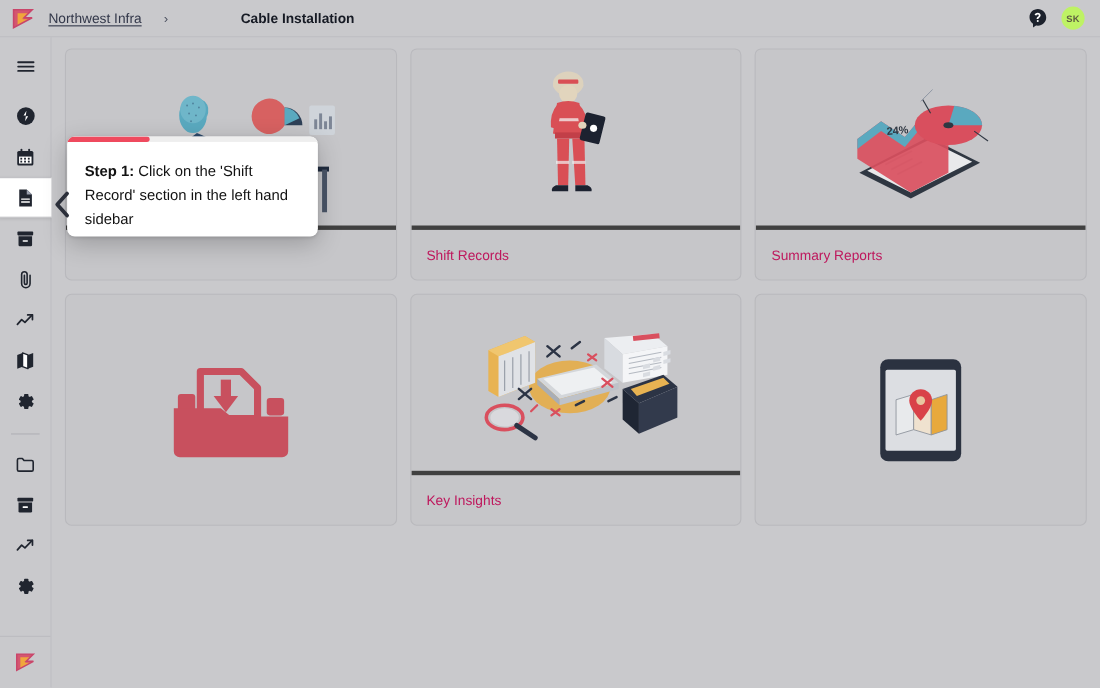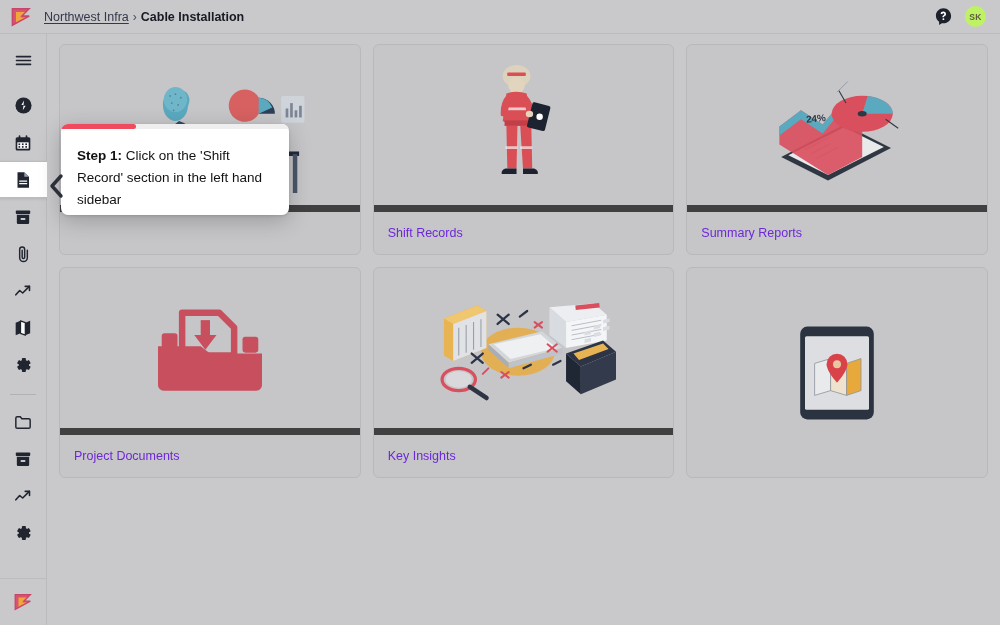--- a/index.html
+++ b/index.html
@@ -15,27 +15,27 @@
 
   
   .topbar {
     position: absolute; top: 0; left: 0; right: 0; height: 34px;
     background: #c9c9cc;
     display: flex; align-items: center;
     padding: 0 14px 0 10px;
     border-bottom: 1px solid #bcbcc0;
   }
   .brand-mark { width: 22px; height: 20px; flex: 0 0 auto; position: relative; margin-right: 12px; }
-  .breadcrumb { display: flex; align-items: center; gap: 4px; font-size: 12.5px; }
+  .breadcrumb { display: flex; align-items: center; gap: 20px; font-size: 12.5px; }
   .crumb-root {
     color: #33384a; text-decoration: underline; text-underline-offset: 2px;
     font-size: 12.5px; cursor: pointer;
   }
   .crumb-sep { color: #4a4f5e; font-size: 12px; }
-  .crumb-current { color: #161a24; font-weight: bold; font-size: 12.5px; }
+  .crumb-current { color: #161a24; font-weight: bold; font-size: 12.5px; margin-left: 46px; }
   .topbar-right { margin-left: auto; display: flex; align-items: center; gap: 12px; }
   .help-icon { width: 19px; height: 19px; cursor: pointer; }
   .avatar {
     width: 21px; height: 21px; border-radius: 50%;
     background: #bef264; color: #5f5d42;
     font-size: 8.5px; font-weight: bold; letter-spacing: .3px;
     display: flex; align-items: center; justify-content: center;
     cursor: pointer;
   }
 
@@ -88,24 +88,24 @@
     cursor: pointer;
     overflow: hidden;
   }
   .card-art {
     flex: 1 1 auto;
     display: flex; align-items: center; justify-content: center;
     position: relative;
   }
   .card-foot {
     height: 49px; flex: 0 0 49px;
-    border-top: 7px solid #404040;
+    border-top: 4px solid #404040;
     display: flex; align-items: center;
     padding: 0 14px;
-    font-size: 12.5px; color: #6d28d9;
+    font-size: 12.5px; color: #be185d;
   }
 
   
   .tooltip {
     position: absolute; left: 61px; top: 124px;
     width: 228px;
     background: #ffffff;
     border-radius: 7px;
     box-shadow: 0 6px 22px rgba(0,0,0,.22), 0 1px 3px rgba(0,0,0,.12);
     overflow: hidden;
@@ -408,21 +408,20 @@
             <path d="M40 22 h40 l16 16 v30 H40 Z" fill="none" stroke="#c8505e" stroke-width="7" stroke-linejoin="round"></path>
 
             <g fill="#c8505e">
               <rect x="60" y="30" width="10" height="18"></rect>
               <path d="M53 46 h24 l-12 16 Z"></path>
             </g>
 
             <path d="M14 58 h46 l10 8 h56 v34 a6 6 0 0 1 -6 6 H20 a6 6 0 0 1 -6 -6 Z" fill="#c8505e"></path>
           </svg>
         </div>
-        <div class="card-foot">Project Documents</div>
       </div>
 
       <div class="card">
         <div class="card-art">
           <svg viewBox="0 0 200 140" width="185" height="130">
 
             <ellipse cx="94" cy="74" rx="40" ry="26" fill="#e8a93c" opacity=".82"></ellipse>
 
             <g>
               <path d="M14 38 L50 24 L60 30 L60 70 L24 84 L14 78 Z" fill="#e8b352"></path>

